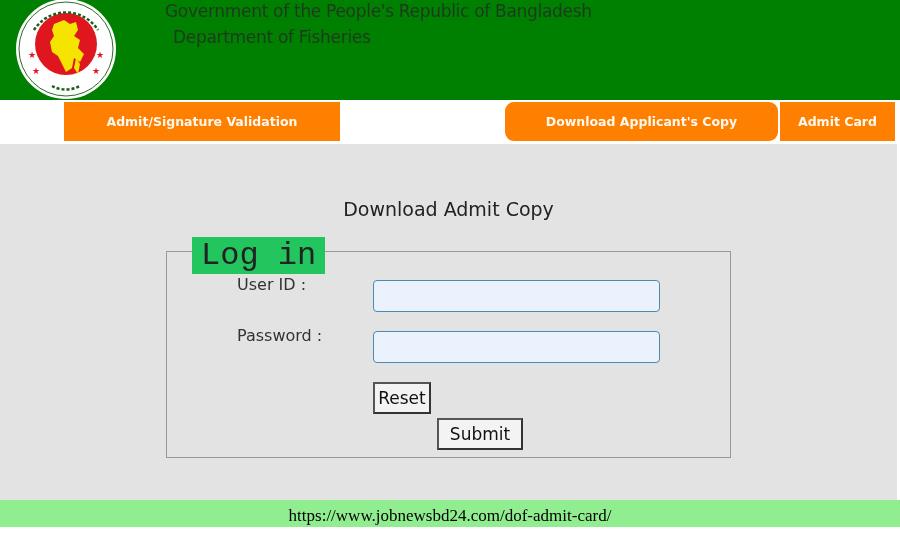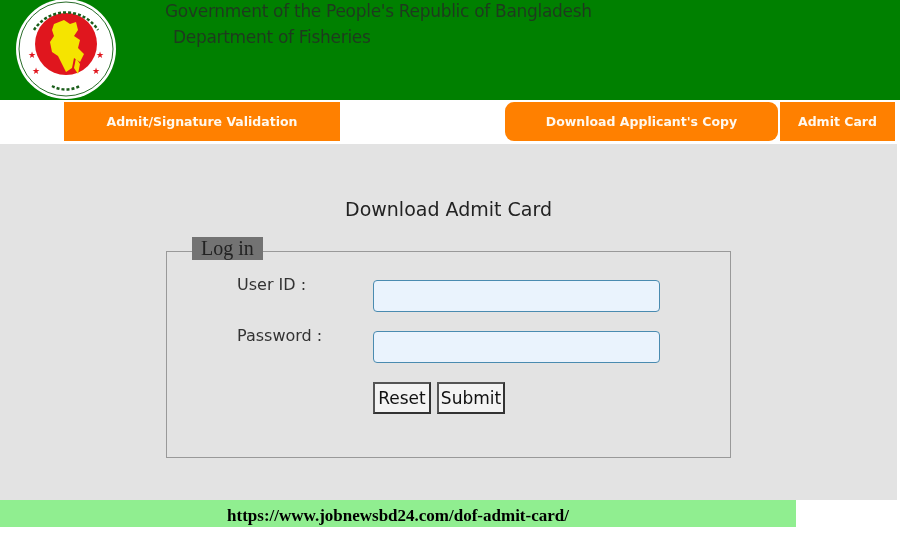--- a/index.html
+++ b/index.html
@@ -13,28 +13,28 @@
 
     .navwrap { position: absolute; left: 0; top: 100px; width: 900px; height: 44px; background: #ffffff; }
     .nav-item { position: absolute; top: 2px; height: 39px; background: #ff8000; color: #fff8ee; font-weight: bold; font-size: 12.5px; font-family: "DejaVu Sans", sans-serif; display: flex; align-items: center; justify-content: center; cursor: pointer; }
 
     .main { position: absolute; left: 0; top: 144px; width: 897px; height: 356px; background: #e3e3e3; }
     .right-strip { position: absolute; left: 897px; top: 144px; width: 3px; height: 356px; background: #ffffff; }
 
     .page-title { position: absolute; left: 0; width: 897px; top: 198px; text-align: center; font-size: 19px; color: #222; font-family: "DejaVu Sans", sans-serif; }
 
     .fieldset { position: absolute; left: 166px; top: 251px; width: 565px; height: 207px; border: 1px solid #999; }
-    .legend { position: absolute; left: 192px; top: 237px; padding: 0 9px; background: #737373; font-size: 20px; color: #222; font-family: Liberation Serif, serif; }
+    .legend { position: absolute; left: 192px; top: 237px; padding: 0 9px; background: #22c55e; font-size: 32px; color: #222; font-family: Liberation Mono, monospace; }
 
     .label { position: absolute; font-size: 16px; color: #333; font-family: "DejaVu Sans", sans-serif; }
     .input { position: absolute; left: 373px; width: 287px; height: 32px; background: #eaf3fd; border: 1.5px solid #4a8bb0; border-radius: 4px; outline: none; font-size: 14px; padding: 0 6px; }
 
     .btn { position: absolute; top: 382px; height: 32px; background: #f3f3f3; border: 2px outset #777; border-color: #555 #333 #333 #555; border-style: solid; font-size: 17px; color: #111; font-family: "DejaVu Sans", sans-serif; cursor: pointer; display: flex; align-items: center; justify-content: center; padding: 8px; }
 
-    .footer { position: absolute; left: 0; top: 500px; width: 796px; height: 27px; background: #90ee90; text-align: center; font-family: "Liberation Serif", serif; font-weight: bold; font-size: 17px; color: #000; line-height: 32px; }
+    .footer { position: absolute; left: 0; top: 500px; width: 900px; height: 27px; background: #90ee90; text-align: center; font-family: "Liberation Serif", serif; font-weight: normal; font-size: 17px; color: #000; line-height: 32px; }
     .bottom-white { position: absolute; left: 0; top: 527px; width: 900px; height: 6px; background: #ffffff; }
   </style>
 </head>
 <body>
 
 <div class="header">
   <svg class="logo" viewBox="0 0 104 102">
     <circle cx="52" cy="51" r="50" fill="#ffffff"></circle>
     <circle cx="52" cy="51" r="47" fill="none" stroke="#2a6d2a" stroke-width="1"></circle>
     <circle cx="52" cy="46" r="31" fill="#e0161e"></circle>
@@ -54,30 +54,30 @@
 <div class="navwrap">
   <div class="nav-item" style="left:0;width:62px;margin-top:44px;">Home</div>
   <div class="nav-item" style="left:64px;width:276px;">Admit/Signature Validation</div>
   <div class="nav-item" style="left:505px;width:273px;border-radius:9px;">Download Applicant's Copy</div>
   <div class="nav-item" style="left:780px;width:115px;">Admit Card</div>
 </div>
 
 <div class="main"></div>
 <div class="right-strip"></div>
 
-<div class="page-title">Download Admit Card</div>
+<div class="page-title">Download Admit Copy</div>
 
 <div class="fieldset"></div>
 <div class="legend">Log in</div>
 
 <div class="label" style="left:237px;top:275px;">User ID :</div>
 <input class="input" style="top: 280px;" type="text" value="">
 
 <div class="label" style="left:237px;top:326px;">Password :</div>
 <input class="input" style="top: 331px;" type="password" value="">
 
 <button class="btn" style="left:373px;width:58px;">Reset</button>
-<button class="btn" style="left:437px;width:68px;">Submit</button>
+<button class="btn" style="left:437px;width:86px;margin-top:36px;">Submit</button>
 
 <div class="footer">
   <span>https://www.jobnewsbd24.com/dof-admit-card/</span>
 </div>
 <div class="bottom-white"></div>
 
 </body></html>

